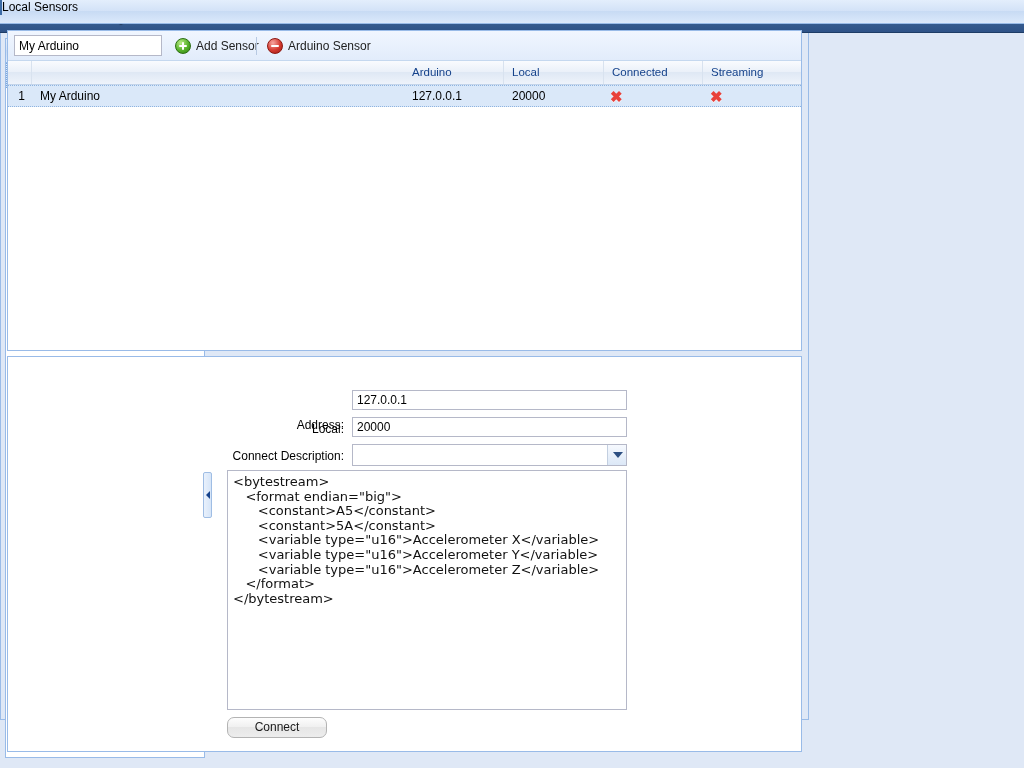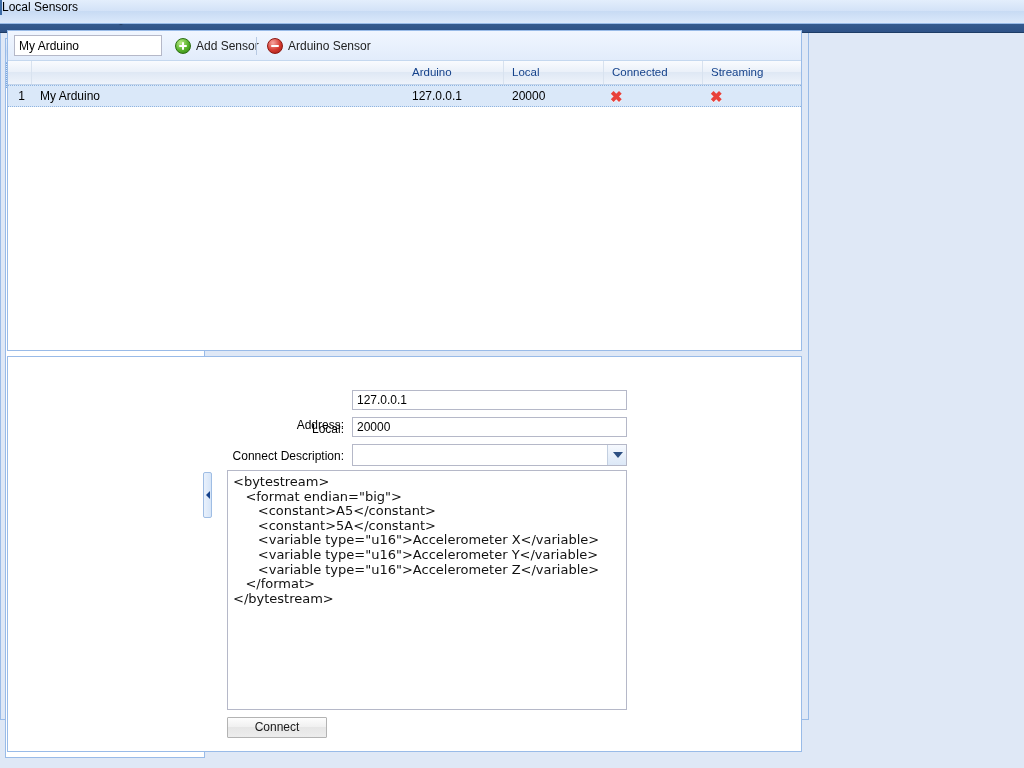--- a/index.html
+++ b/index.html
@@ -273,21 +273,21 @@
   #xml-area {
     position:absolute; left:227px; top:470px; width:400px; height:240px;
     border:1px solid #b5b8c8; background:#ffffff;
     font-family:"DejaVu Sans", sans-serif; font-size:13px;
     color:#111; padding:4px 5px; line-height:14.6px;
     white-space:pre; overflow:auto; resize:none;
   }
   #connect-btn {
     position:absolute; left:227px; top:717px; width:100px; height:21px;
     background: linear-gradient(to bottom,#fdfdfd 0%,#f0f0f0 48%,#e6e6e6 50%,#ededed 100%);
-    border:1px solid #b3b3b3; border-radius:1px;
+    border:1px solid #b3b3b3; border-radius:7px;
     font-family:"Liberation Sans", sans-serif; font-size:12px; color:#1a1a1a;
     cursor:pointer; text-align:center; line-height:19px;
   }
 </style>
 </head>
 <body>
 
 <div id="titlebar">
   <div class="app-title">SensorMonkey</div>
   <div class="conn">

